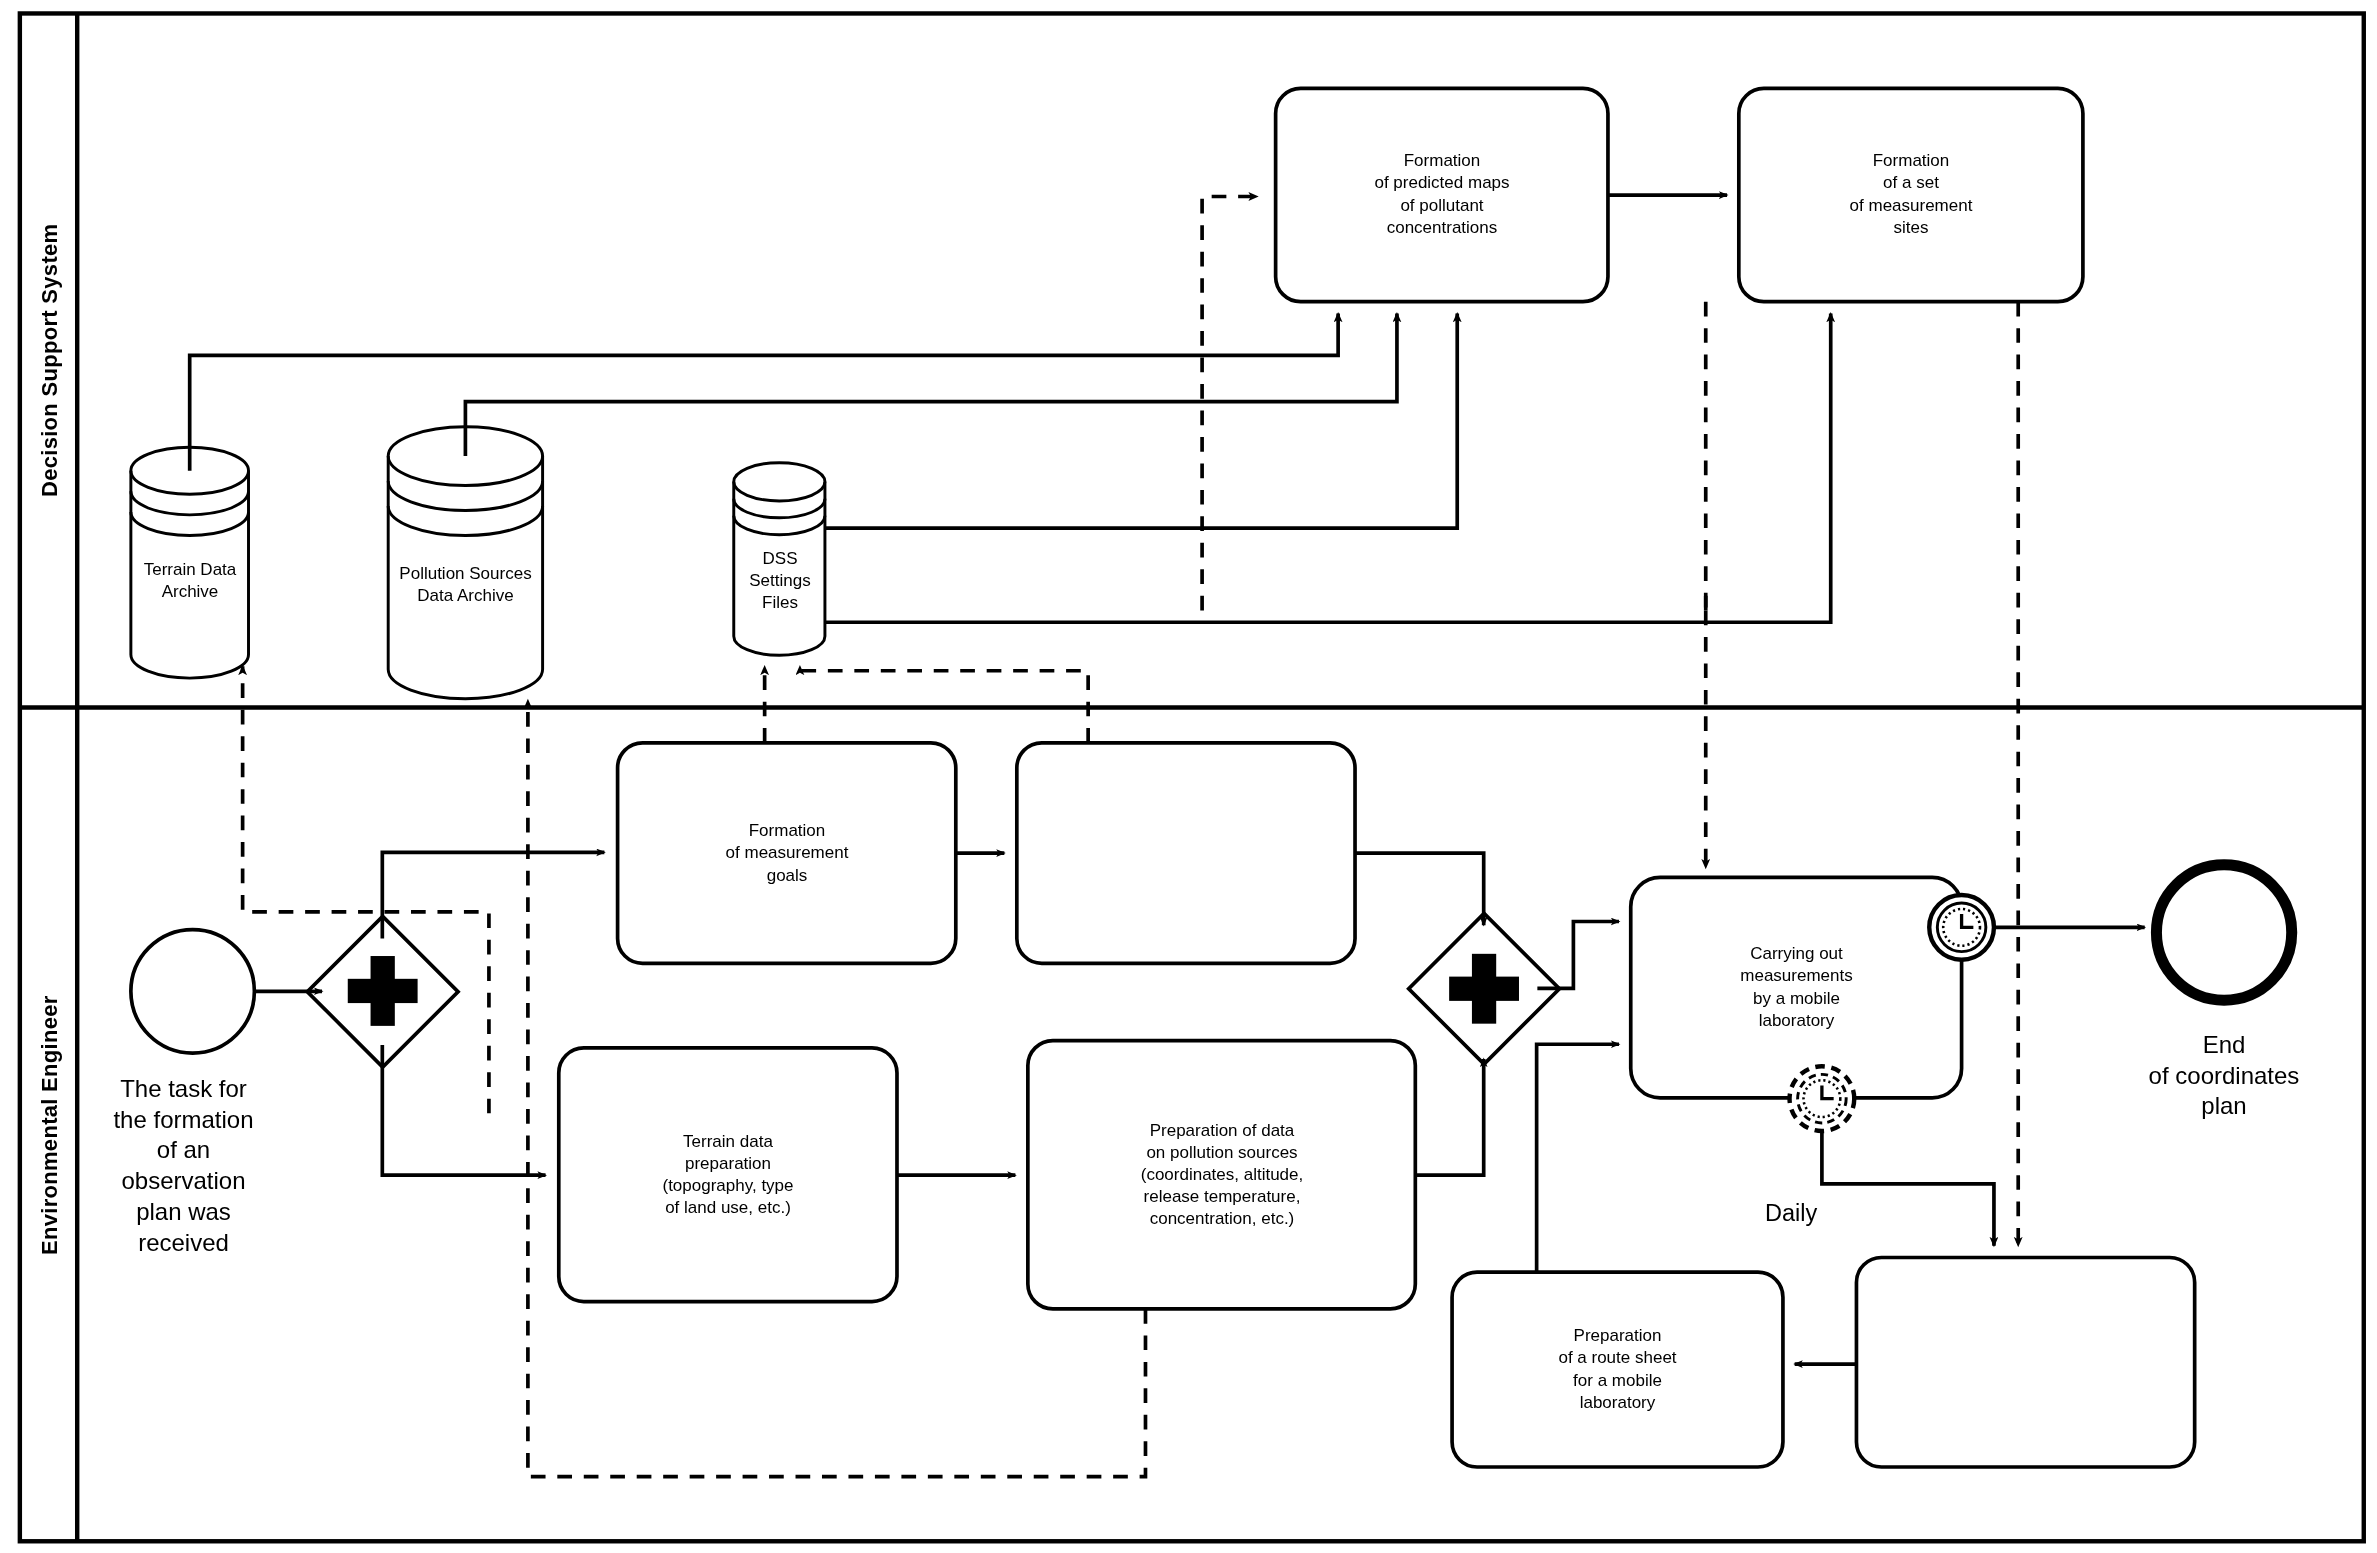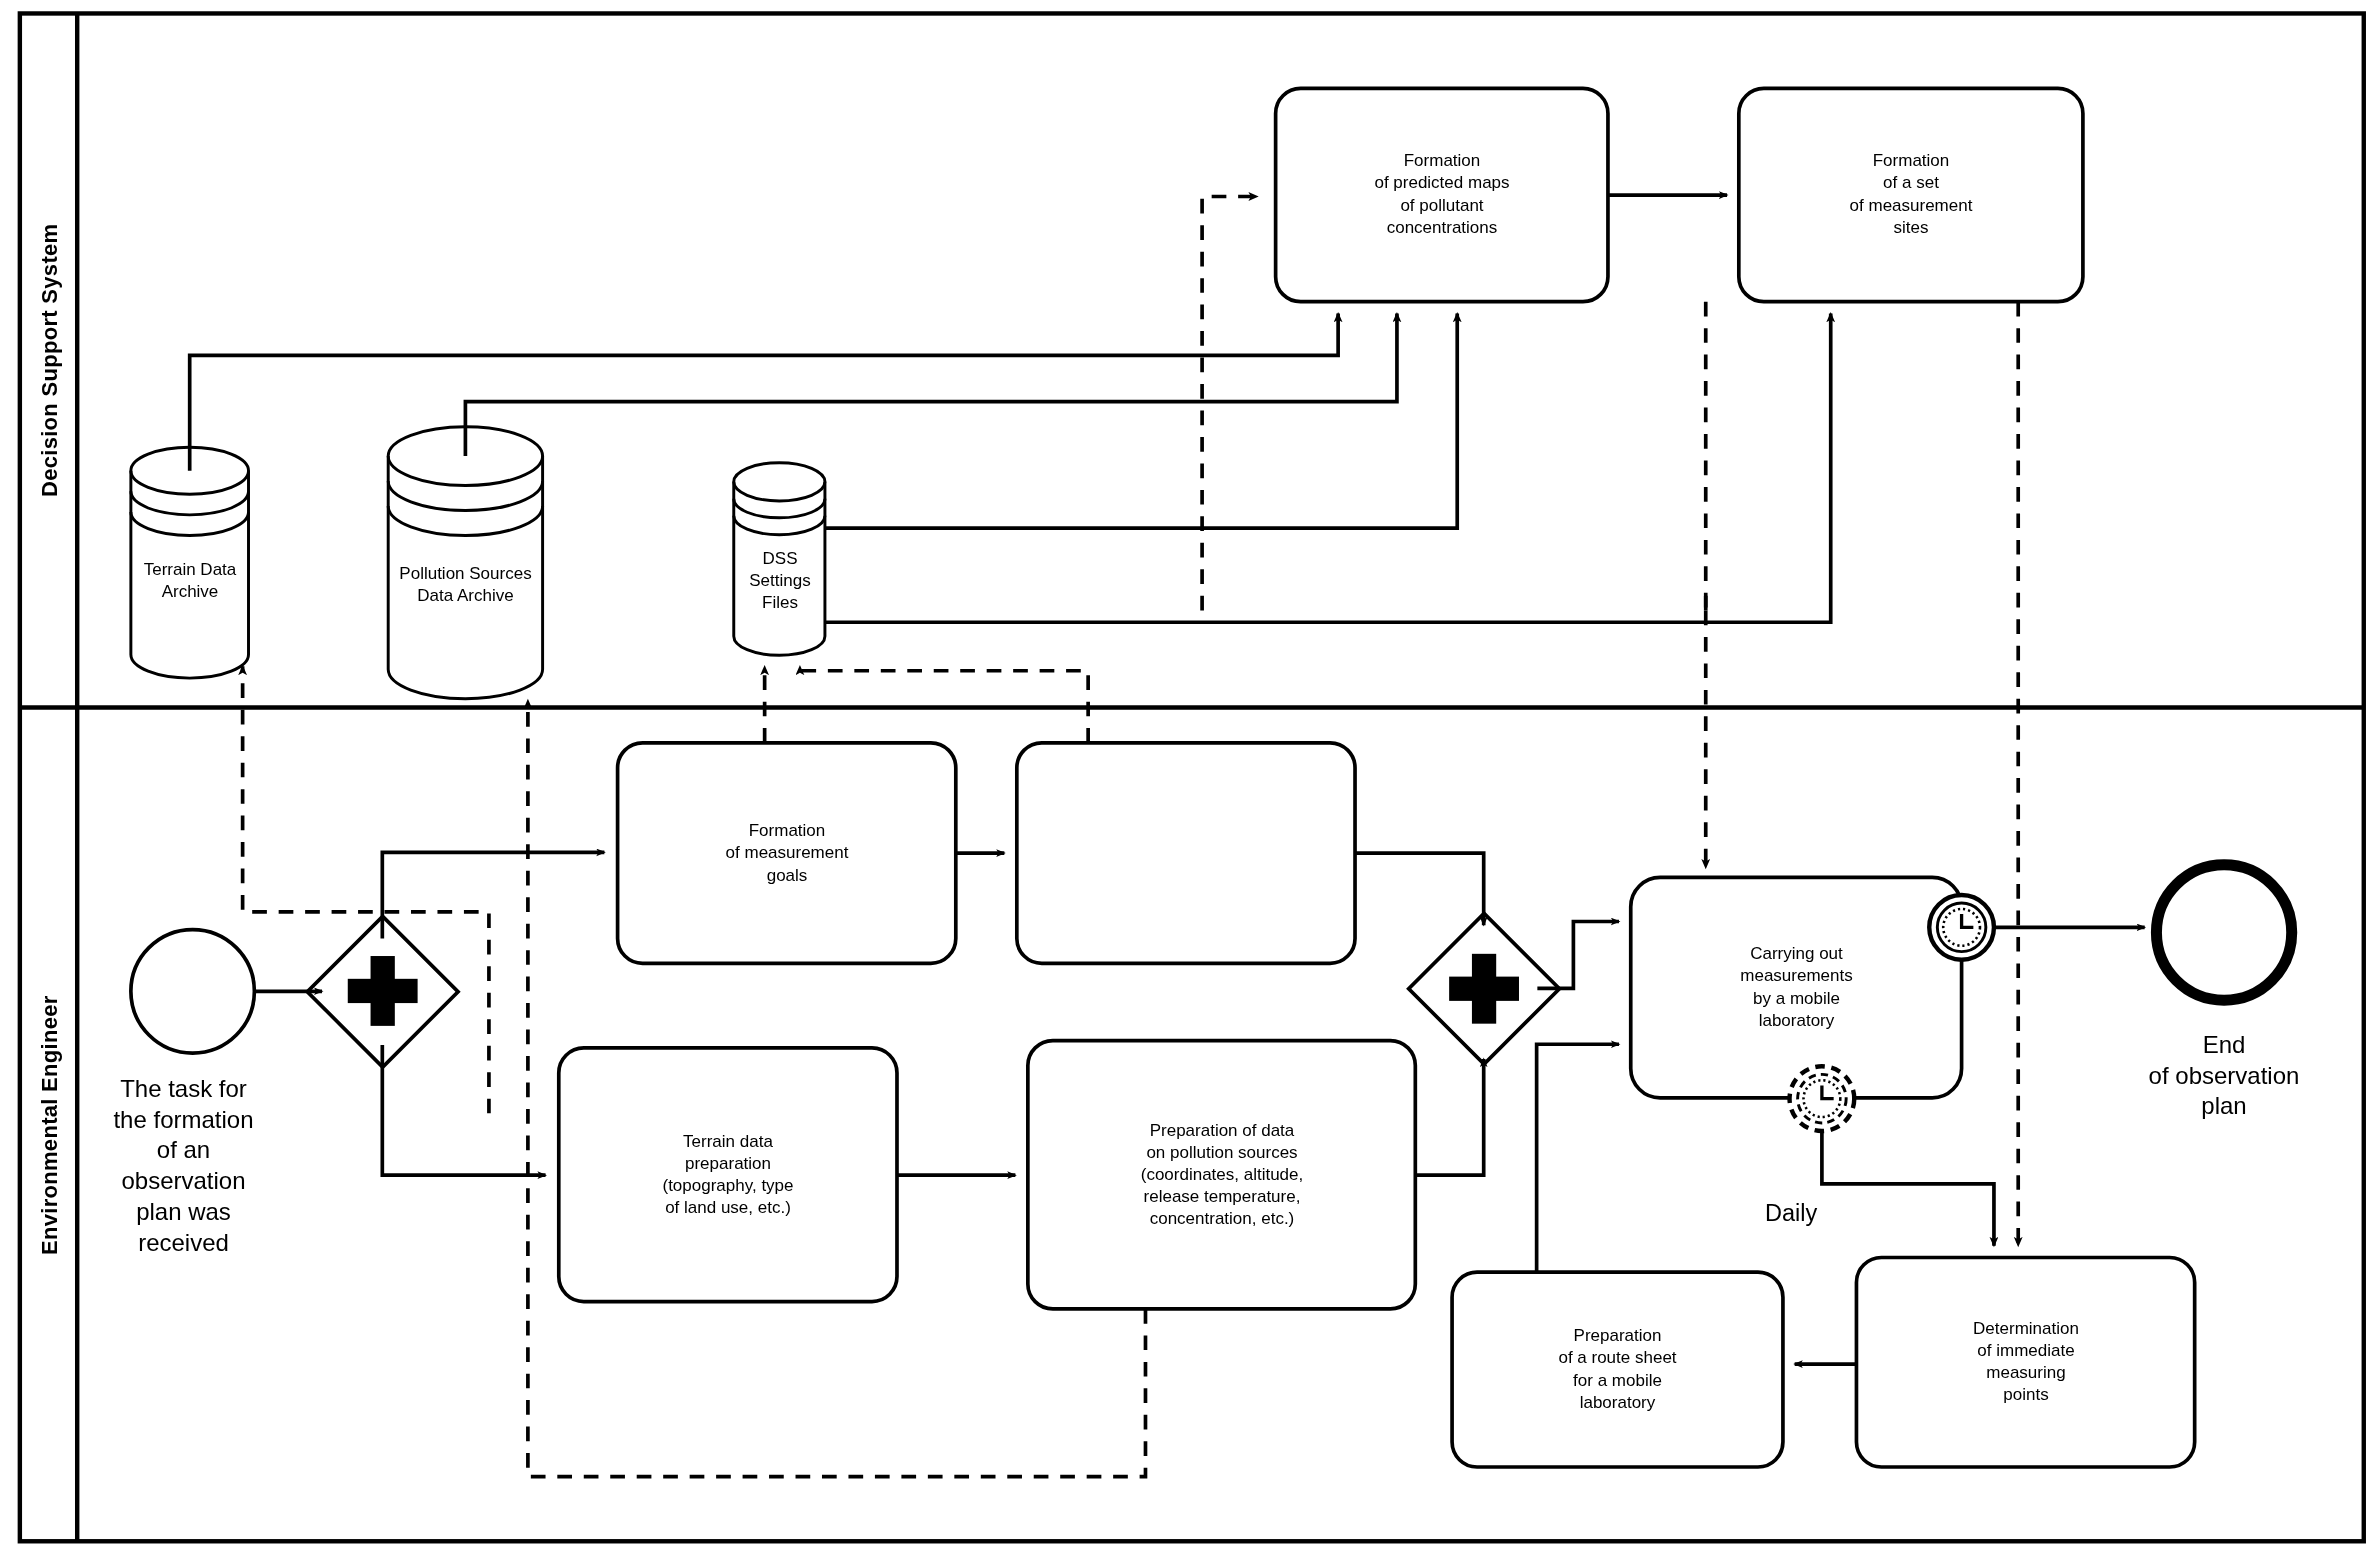--- a/index.html
+++ b/index.html
@@ -183,25 +183,20 @@
   <div class="node-text" style="left:1631px; top:877px; width:331px; height:221px;
        white-space:pre-line;">Carrying out
 measurements
 by a mobile
 laboratory</div>
   <div class="node-text" style="left:1452px; top:1272px; width:331px; height:195px;
        white-space:pre-line;">Preparation
 of a route sheet
 for a mobile
 laboratory</div>
-  <div class="node-text" style="left:1857px; top:1257px; width:338px; height:210px;
-       white-space:pre-line;">Determination
-of immediate
-measuring
-points</div>
 
   <div class="node-text" style="left:124px; top:515px; width:132px; height:132px;
        white-space:pre-line;">Terrain Data
 Archive</div>
   <div class="node-text" style="left:381px; top:515px; width:169px; height:140px;
        white-space:pre-line;">Pollution Sources
 Data Archive</div>
   <div class="node-text" style="left:727px; top:515px; width:106px; height:132px;
        white-space:pre-line;">DSS
 Settings
@@ -209,18 +204,18 @@
 
   <div class="free-text" style="left:66px; top:1074px; width:235px;
        white-space:pre-line;">The task for
 the formation
 of an
 observation
 plan was
 received</div>
   <div class="free-text" style="left:2099px; top:1030px; width:250px;
        white-space:pre-line;">End
-of observation
+of coordinates
 plan</div>
   <div class="small-lbl" style="left:1765px; top:1200px;">Daily</div>
 
 </div>
 
 
 </body></html>

